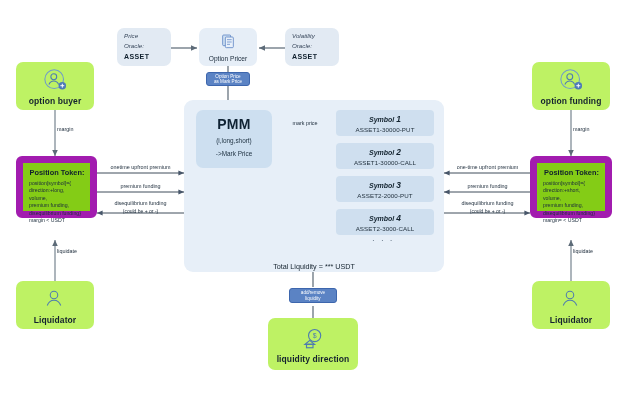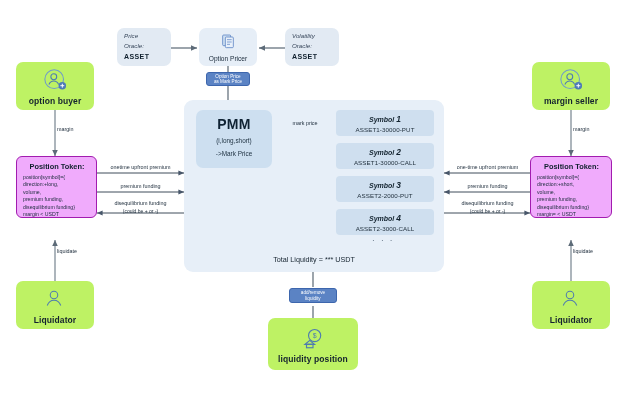--- a/index.html
+++ b/index.html
@@ -128,24 +128,25 @@
     font-size: 8px;
     letter-spacing: 2px;
     color: #5a6b7c;
   }
   .total-liq {
     position: absolute;
     font-size: 7.2px;
     color: #14222e;
     text-align: center;
     width: 100%;
+    margin-top: 7px;
   }
   .postoken {
-    background: #f0abfc;
-    border: 1px solid #a21caf;
+    background: #84cc16;
+    border: 7px solid #a21caf;
     border-radius: 6px;
     padding: 5px 5px 0 6px;
     display: flex;
     flex-direction: column;
   }
   .postoken-title {
     font-size: 7.4px;
     font-weight: bold;
     color: #10202e;
     text-align: center;
@@ -357,21 +358,21 @@
     <span class="avatar">
       <svg width="26" height="26" viewBox="0 0 32 32">
         <circle cx="15" cy="15" r="11.5" fill="none" stroke="#6f9bcb" stroke-width="1.3"></circle>
         <circle cx="14.5" cy="12" r="3.6" fill="none" stroke="#4e7cb0" stroke-width="1.3"></circle>
         <path d="M8.5 21.5c1.4-3 4-4.2 6-4.2s4.6 1.2 6 4.2" fill="none" stroke="#4e7cb0" stroke-width="1.3"></path>
         <circle cx="25" cy="23" r="4.6" fill="#4d79b8"></circle>
         <line x1="25" y1="20.6" x2="25" y2="25.4" stroke="#ffffff" stroke-width="1.2"></line>
         <line x1="22.6" y1="23" x2="27.4" y2="23" stroke="#ffffff" stroke-width="1.2"></line>
       </svg>
     </span>
-    <div class="actor-label">margin seller</div>
+    <div class="actor-label">option funding</div>
   </div>
 
   <div class="edge-label" style="left:573px; top:126px; width:40px; text-align:left;">margin</div>
 
   <div class="node postoken" style="left:530px; top:156px; width:82px; height:62px;">
     <div class="postoken-title">Position Token:</div>
     <div class="postoken-line">position[symbol]={</div>
     <div class="postoken-line">direction:+short,</div>
     <div class="postoken-line">volume,</div>
     <div class="postoken-line">premium funding,</div>
@@ -403,16 +404,16 @@
 
   <div class="node actor" style="left:268px; top:318px; width:90px; height:52px;">
     <span class="avatar">
       <svg width="26" height="26" viewBox="0 0 32 32">
         <circle cx="18" cy="13" r="7.5" fill="none" stroke="#4e7cb0" stroke-width="1.4"></circle>
         <text x="18" y="16.6" font-size="8.5" fill="#4e7cb0" text-anchor="middle" font-family="Liberation Sans, sans-serif">$</text>
         <path d="M6 24l6-5 6 5z" fill="none" stroke="#4e7cb0" stroke-width="1.4"></path>
         <rect x="8" y="23.5" width="8" height="4.5" fill="none" stroke="#4e7cb0" stroke-width="1.4"></rect>
       </svg>
     </span>
-    <div class="actor-label">liquidity position</div>
+    <div class="actor-label">liquidity direction</div>
   </div>
 
 </div>
 
 </body></html>

